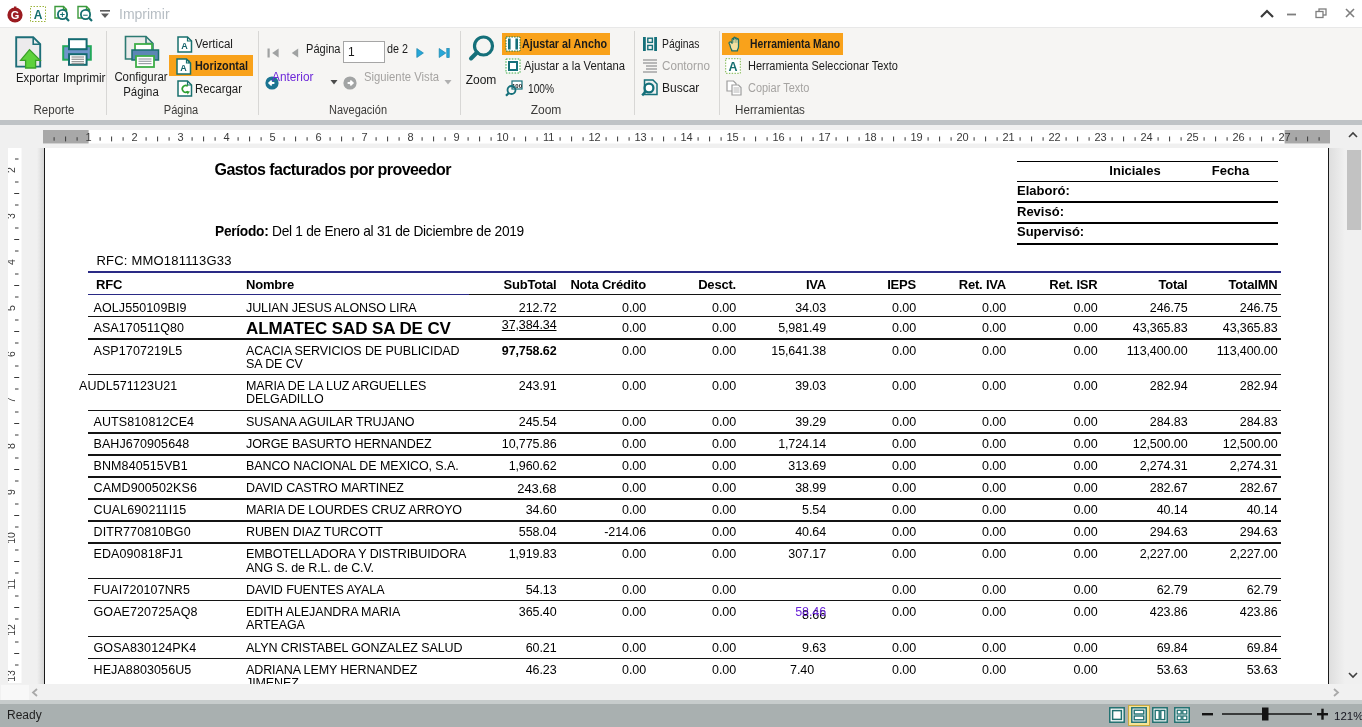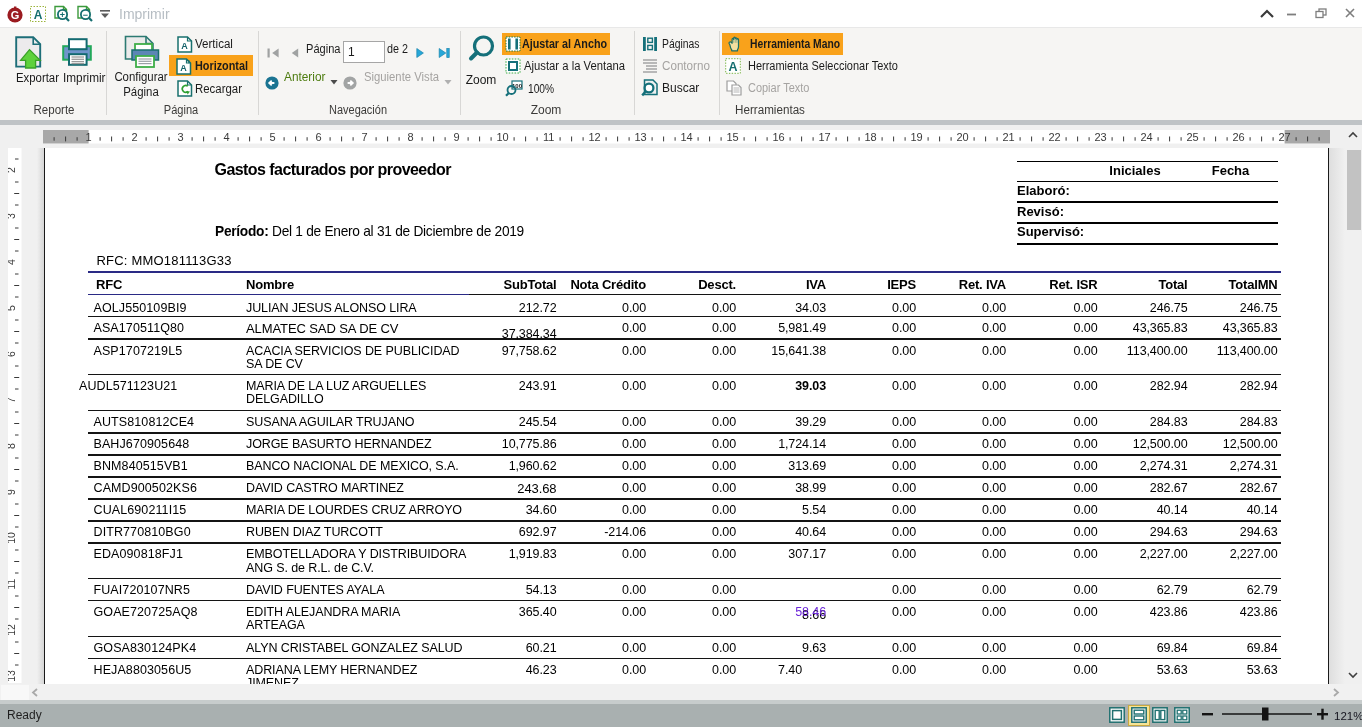--- a/index.html
+++ b/index.html
@@ -121,21 +121,21 @@
 <div class="tx" style="left:387px;top:42px;font-size:12px;color:#1b1b1b;font-weight:400;line-height:15px;display:inline-block;transform:scaleX(0.897);transform-origin:0 50%;">de 2</div>
 <svg class="abs" style="left:415.5px;top:47.5px" width="34" height="10" viewBox="0 0 34 10">
 <path d="M0.8 0.5 L0.8 9.5 L7.4 5 Z" fill="#27a7d8" stroke="#1a85ae" stroke-width="0.7"></path>
 <path d="M23.2 0.5 L23.2 9.5 L29.8 5 Z" fill="#27a7d8" stroke="#1a85ae" stroke-width="0.7"></path>
 <rect x="30.8" y="0.5" width="2.4" height="9" fill="#27a7d8" stroke="#1a85ae" stroke-width="0.7"></rect>
 </svg>
 <svg class="abs" style="left:264.5px;top:76px" width="14" height="14" viewBox="0 0 14 14">
 <circle cx="7" cy="7" r="6.6" fill="#1b7492"></circle>
 <path d="M9.4 7 L4.5 7 M6.7 4.6 L4.2 7 L6.7 9.4" fill="none" stroke="#fff" stroke-width="1.8"></path>
 </svg>
-<div class="tx" style="left:284px;top:70px;font-size:12px;color:#4d7c0f;font-weight:400;line-height:15px;display:inline-block;transform:scaleX(0.985);transform-origin:0 50%;">Anterior</div>
+<div class="tx" style="left:272px;top:70px;font-size:12px;color:#6d28d9;font-weight:400;line-height:15px;display:inline-block;transform:scaleX(0.985);transform-origin:0 50%;">Anterior</div>
 <svg class="abs" style="left:330px;top:79px" width="8" height="6" viewBox="0 0 8 6">
     <path d="M0.5 1 L7.5 1 L4 5.5 Z" fill="#4b4b4b"></path>
   </svg>
 <svg class="abs" style="left:342.5px;top:76px" width="14" height="14" viewBox="0 0 14 14">
 <circle cx="7" cy="7" r="6.6" fill="#a2a4a4"></circle>
 <path d="M4.6 7 L9.5 7 M7.3 4.6 L9.8 7 L7.3 9.4" fill="none" stroke="#fff" stroke-width="1.8"></path>
 </svg>
 <div class="tx" style="left:364px;top:70px;font-size:12px;color:#a5a3a1;font-weight:400;line-height:15px;display:inline-block;transform:scaleX(0.94);transform-origin:0 50%;">Siguiente Vista</div>
 <svg class="abs" style="left:444px;top:79px" width="8" height="6" viewBox="0 0 8 6">
     <path d="M0.5 1 L7.5 1 L4 5.5 Z" fill="#b0b0b0"></path>
@@ -433,49 +433,49 @@
 <div class="tx" style="right:805.5px;top:300.79999999999995px;font-size:12.5px;color:#000;font-weight:400;line-height:15.5px;letter-spacing:-0.1px;">212.72</div>
 <div class="tx" style="right:716px;top:300.79999999999995px;font-size:12.5px;color:#000;font-weight:400;line-height:15.5px;letter-spacing:-0.1px;">0.00</div>
 <div class="tx" style="right:626px;top:300.79999999999995px;font-size:12.5px;color:#000;font-weight:400;line-height:15.5px;letter-spacing:-0.1px;">0.00</div>
 <div class="tx" style="right:536px;top:300.79999999999995px;font-size:12.5px;color:#000;font-weight:400;line-height:15.5px;letter-spacing:-0.1px;">34.03</div>
 <div class="tx" style="right:446px;top:300.79999999999995px;font-size:12.5px;color:#000;font-weight:400;line-height:15.5px;letter-spacing:-0.1px;">0.00</div>
 <div class="tx" style="right:356px;top:300.79999999999995px;font-size:12.5px;color:#000;font-weight:400;line-height:15.5px;letter-spacing:-0.1px;">0.00</div>
 <div class="tx" style="right:264.5px;top:300.79999999999995px;font-size:12.5px;color:#000;font-weight:400;line-height:15.5px;letter-spacing:-0.1px;">0.00</div>
 <div class="tx" style="right:174.5px;top:300.79999999999995px;font-size:12.5px;color:#000;font-weight:400;line-height:15.5px;letter-spacing:-0.1px;">246.75</div>
 <div class="tx" style="right:84.5px;top:300.79999999999995px;font-size:12.5px;color:#000;font-weight:400;line-height:15.5px;letter-spacing:-0.1px;">246.75</div>
 <div class="tx" style="left:93.5px;top:321.29999999999995px;font-size:12.5px;color:#000;font-weight:400;line-height:15.5px;letter-spacing:+0.1px;">ASA170511Q80</div>
-<div class="tx" style="left:246px;top:321.29999999999995px;font-size:13px;color:#000;font-weight:400;line-height:15.5px;letter-spacing:-0.1px;">ALMATEC SAD SA DE CV</div>
-<div class="tx" style="right:805.5px;top:327px;font-size:12.5px;color:#000;font-weight:400;line-height:15.5px;letter-spacing:-0.1px;">37,384.34</div>
+<div class="tx" style="left:246px;top:321.29999999999995px;font-size:17px;color:#000;font-weight:700;line-height:15.5px;letter-spacing:-0.1px;">ALMATEC SAD SA DE CV</div>
+<div class="tx" style="right:805.5px;top:318px;font-size:12.5px;color:#000;font-weight:400;line-height:15.5px;letter-spacing:-0.1px;text-decoration:underline;">37,384.34</div>
 <div class="tx" style="right:716px;top:321.29999999999995px;font-size:12.5px;color:#000;font-weight:400;line-height:15.5px;letter-spacing:-0.1px;">0.00</div>
 <div class="tx" style="right:626px;top:321.29999999999995px;font-size:12.5px;color:#000;font-weight:400;line-height:15.5px;letter-spacing:-0.1px;">0.00</div>
 <div class="tx" style="right:536px;top:321.29999999999995px;font-size:12.5px;color:#000;font-weight:400;line-height:15.5px;letter-spacing:-0.1px;">5,981.49</div>
 <div class="tx" style="right:446px;top:321.29999999999995px;font-size:12.5px;color:#000;font-weight:400;line-height:15.5px;letter-spacing:-0.1px;">0.00</div>
 <div class="tx" style="right:356px;top:321.29999999999995px;font-size:12.5px;color:#000;font-weight:400;line-height:15.5px;letter-spacing:-0.1px;">0.00</div>
 <div class="tx" style="right:264.5px;top:321.29999999999995px;font-size:12.5px;color:#000;font-weight:400;line-height:15.5px;letter-spacing:-0.1px;">0.00</div>
 <div class="tx" style="right:174.5px;top:321.29999999999995px;font-size:12.5px;color:#000;font-weight:400;line-height:15.5px;letter-spacing:-0.1px;">43,365.83</div>
 <div class="tx" style="right:84.5px;top:321.29999999999995px;font-size:12.5px;color:#000;font-weight:400;line-height:15.5px;letter-spacing:-0.1px;">43,365.83</div>
 <div class="tx" style="left:93.5px;top:343.79999999999995px;font-size:12.5px;color:#000;font-weight:400;line-height:15.5px;letter-spacing:+0.1px;">ASP1707219L5</div>
 <div class="tx" style="left:246px;top:343.79999999999995px;font-size:12.5px;color:#000;font-weight:400;line-height:15.5px;letter-spacing:-0.1px;">ACACIA SERVICIOS DE PUBLICIDAD</div>
 <div class="tx" style="left:246px;top:356.99999999999994px;font-size:12.5px;color:#000;font-weight:400;line-height:15.5px;letter-spacing:-0.1px;">SA DE CV</div>
-<div class="tx" style="right:805.5px;top:343.79999999999995px;font-size:12.5px;color:#000;font-weight:400;line-height:15.5px;letter-spacing:-0.1px;text-align:right;">97,758.62</div>
+<div class="tx" style="right:805.5px;top:343.79999999999995px;font-size:12.5px;color:#000;font-weight:700;line-height:15.5px;letter-spacing:-0.1px;text-align:right;">97,758.62</div>
 <div class="tx" style="right:716px;top:343.79999999999995px;font-size:12.5px;color:#000;font-weight:400;line-height:15.5px;letter-spacing:-0.1px;">0.00</div>
 <div class="tx" style="right:626px;top:343.79999999999995px;font-size:12.5px;color:#000;font-weight:400;line-height:15.5px;letter-spacing:-0.1px;">0.00</div>
 <div class="tx" style="right:536px;top:343.79999999999995px;font-size:12.5px;color:#000;font-weight:400;line-height:15.5px;letter-spacing:-0.1px;">15,641.38</div>
 <div class="tx" style="right:446px;top:343.79999999999995px;font-size:12.5px;color:#000;font-weight:400;line-height:15.5px;letter-spacing:-0.1px;">0.00</div>
 <div class="tx" style="right:356px;top:343.79999999999995px;font-size:12.5px;color:#000;font-weight:400;line-height:15.5px;letter-spacing:-0.1px;">0.00</div>
 <div class="tx" style="right:264.5px;top:343.79999999999995px;font-size:12.5px;color:#000;font-weight:400;line-height:15.5px;letter-spacing:-0.1px;">0.00</div>
 <div class="tx" style="right:174.5px;top:343.79999999999995px;font-size:12.5px;color:#000;font-weight:400;line-height:15.5px;letter-spacing:-0.1px;">113,400.00</div>
 <div class="tx" style="right:84.5px;top:343.79999999999995px;font-size:12.5px;color:#000;font-weight:400;line-height:15.5px;letter-spacing:-0.1px;">113,400.00</div>
 <div class="tx" style="left:79px;top:379.0px;font-size:12.5px;color:#000;font-weight:400;line-height:15.5px;letter-spacing:+0.1px;">AUDL571123U21</div>
 <div class="tx" style="left:246px;top:379.0px;font-size:12.5px;color:#000;font-weight:400;line-height:15.5px;letter-spacing:-0.1px;">MARIA DE LA LUZ ARGUELLES</div>
 <div class="tx" style="left:246px;top:392.2px;font-size:12.5px;color:#000;font-weight:400;line-height:15.5px;letter-spacing:-0.1px;">DELGADILLO</div>
 <div class="tx" style="right:805.5px;top:379.0px;font-size:12.5px;color:#000;font-weight:400;line-height:15.5px;letter-spacing:-0.1px;">243.91</div>
 <div class="tx" style="right:716px;top:379.0px;font-size:12.5px;color:#000;font-weight:400;line-height:15.5px;letter-spacing:-0.1px;">0.00</div>
 <div class="tx" style="right:626px;top:379.0px;font-size:12.5px;color:#000;font-weight:400;line-height:15.5px;letter-spacing:-0.1px;">0.00</div>
-<div class="tx" style="right:536px;top:379.0px;font-size:12.5px;color:#000;font-weight:700;line-height:15.5px;letter-spacing:-0.1px;">39.03</div>
+<div class="tx" style="right:536px;top:379.0px;font-size:12.5px;color:#000;font-weight:400;line-height:15.5px;letter-spacing:-0.1px;">39.03</div>
 <div class="tx" style="right:446px;top:379.0px;font-size:12.5px;color:#000;font-weight:400;line-height:15.5px;letter-spacing:-0.1px;">0.00</div>
 <div class="tx" style="right:356px;top:379.0px;font-size:12.5px;color:#000;font-weight:400;line-height:15.5px;letter-spacing:-0.1px;">0.00</div>
 <div class="tx" style="right:264.5px;top:379.0px;font-size:12.5px;color:#000;font-weight:400;line-height:15.5px;letter-spacing:-0.1px;">0.00</div>
 <div class="tx" style="right:174.5px;top:379.0px;font-size:12.5px;color:#000;font-weight:400;line-height:15.5px;letter-spacing:-0.1px;">282.94</div>
 <div class="tx" style="right:84.5px;top:379.0px;font-size:12.5px;color:#000;font-weight:400;line-height:15.5px;letter-spacing:-0.1px;">282.94</div>
 <div class="tx" style="left:93.5px;top:415.29999999999995px;font-size:12.5px;color:#000;font-weight:400;line-height:15.5px;letter-spacing:+0.1px;">AUTS810812CE4</div>
 <div class="tx" style="left:246px;top:415.29999999999995px;font-size:12.5px;color:#000;font-weight:400;line-height:15.5px;letter-spacing:-0.1px;">SUSANA AGUILAR TRUJANO</div>
 <div class="tx" style="right:805.5px;top:415.29999999999995px;font-size:12.5px;color:#000;font-weight:400;line-height:15.5px;letter-spacing:-0.1px;">245.54</div>
 <div class="tx" style="right:716px;top:415.29999999999995px;font-size:12.5px;color:#000;font-weight:400;line-height:15.5px;letter-spacing:-0.1px;">0.00</div>
 <div class="tx" style="right:626px;top:415.29999999999995px;font-size:12.5px;color:#000;font-weight:400;line-height:15.5px;letter-spacing:-0.1px;">0.00</div>
@@ -524,21 +524,21 @@
 <div class="tx" style="right:716px;top:503.4px;font-size:12.5px;color:#000;font-weight:400;line-height:15.5px;letter-spacing:-0.1px;">0.00</div>
 <div class="tx" style="right:626px;top:503.4px;font-size:12.5px;color:#000;font-weight:400;line-height:15.5px;letter-spacing:-0.1px;">0.00</div>
 <div class="tx" style="right:536px;top:503.4px;font-size:12.5px;color:#000;font-weight:400;line-height:15.5px;letter-spacing:-0.1px;">5.54</div>
 <div class="tx" style="right:446px;top:503.4px;font-size:12.5px;color:#000;font-weight:400;line-height:15.5px;letter-spacing:-0.1px;">0.00</div>
 <div class="tx" style="right:356px;top:503.4px;font-size:12.5px;color:#000;font-weight:400;line-height:15.5px;letter-spacing:-0.1px;">0.00</div>
 <div class="tx" style="right:264.5px;top:503.4px;font-size:12.5px;color:#000;font-weight:400;line-height:15.5px;letter-spacing:-0.1px;">0.00</div>
 <div class="tx" style="right:174.5px;top:503.4px;font-size:12.5px;color:#000;font-weight:400;line-height:15.5px;letter-spacing:-0.1px;">40.14</div>
 <div class="tx" style="right:84.5px;top:503.4px;font-size:12.5px;color:#000;font-weight:400;line-height:15.5px;letter-spacing:-0.1px;">40.14</div>
 <div class="tx" style="left:93.5px;top:525.4px;font-size:12.5px;color:#000;font-weight:400;line-height:15.5px;letter-spacing:+0.1px;">DITR770810BG0</div>
 <div class="tx" style="left:246px;top:525.4px;font-size:12.5px;color:#000;font-weight:400;line-height:15.5px;letter-spacing:-0.1px;">RUBEN DIAZ TURCOTT</div>
-<div class="tx" style="right:805.5px;top:525.4px;font-size:12.5px;color:#000;font-weight:400;line-height:15.5px;letter-spacing:-0.1px;">692.97</div>
+<div class="tx" style="right:805.5px;top:525.4px;font-size:12.5px;color:#000;font-weight:400;line-height:15.5px;letter-spacing:-0.1px;">558.04</div>
 <div class="tx" style="right:716px;top:525.4px;font-size:12.5px;color:#000;font-weight:400;line-height:15.5px;letter-spacing:-0.1px;">-214.06</div>
 <div class="tx" style="right:626px;top:525.4px;font-size:12.5px;color:#000;font-weight:400;line-height:15.5px;letter-spacing:-0.1px;">0.00</div>
 <div class="tx" style="right:536px;top:525.4px;font-size:12.5px;color:#000;font-weight:400;line-height:15.5px;letter-spacing:-0.1px;">40.64</div>
 <div class="tx" style="right:446px;top:525.4px;font-size:12.5px;color:#000;font-weight:400;line-height:15.5px;letter-spacing:-0.1px;">0.00</div>
 <div class="tx" style="right:356px;top:525.4px;font-size:12.5px;color:#000;font-weight:400;line-height:15.5px;letter-spacing:-0.1px;">0.00</div>
 <div class="tx" style="right:264.5px;top:525.4px;font-size:12.5px;color:#000;font-weight:400;line-height:15.5px;letter-spacing:-0.1px;">0.00</div>
 <div class="tx" style="right:174.5px;top:525.4px;font-size:12.5px;color:#000;font-weight:400;line-height:15.5px;letter-spacing:-0.1px;">294.63</div>
 <div class="tx" style="right:84.5px;top:525.4px;font-size:12.5px;color:#000;font-weight:400;line-height:15.5px;letter-spacing:-0.1px;">294.63</div>
 <div class="tx" style="left:93.5px;top:547.4px;font-size:12.5px;color:#000;font-weight:400;line-height:15.5px;letter-spacing:+0.1px;">EDA090818FJ1</div>
 <div class="tx" style="left:246px;top:547.4px;font-size:12.5px;color:#000;font-weight:400;line-height:15.5px;letter-spacing:-0.1px;">EMBOTELLADORA Y DISTRIBUIDORA</div>
@@ -585,21 +585,21 @@
 <div class="tx" style="right:356px;top:640.9px;font-size:12.5px;color:#000;font-weight:400;line-height:15.5px;letter-spacing:-0.1px;">0.00</div>
 <div class="tx" style="right:264.5px;top:640.9px;font-size:12.5px;color:#000;font-weight:400;line-height:15.5px;letter-spacing:-0.1px;">0.00</div>
 <div class="tx" style="right:174.5px;top:640.9px;font-size:12.5px;color:#000;font-weight:400;line-height:15.5px;letter-spacing:-0.1px;">69.84</div>
 <div class="tx" style="right:84.5px;top:640.9px;font-size:12.5px;color:#000;font-weight:400;line-height:15.5px;letter-spacing:-0.1px;">69.84</div>
 <div class="tx" style="left:93.5px;top:662.9px;font-size:12.5px;color:#000;font-weight:400;line-height:15.5px;letter-spacing:+0.1px;">HEJA8803056U5</div>
 <div class="tx" style="left:246px;top:662.9px;font-size:12.5px;color:#000;font-weight:400;line-height:15.5px;letter-spacing:-0.1px;">ADRIANA LEMY HERNANDEZ</div>
 <div class="tx" style="left:246px;top:676.1px;font-size:12.5px;color:#000;font-weight:400;line-height:15.5px;letter-spacing:-0.1px;">JIMENEZ</div>
 <div class="tx" style="right:805.5px;top:662.9px;font-size:12.5px;color:#000;font-weight:400;line-height:15.5px;letter-spacing:-0.1px;">46.23</div>
 <div class="tx" style="right:716px;top:662.9px;font-size:12.5px;color:#000;font-weight:400;line-height:15.5px;letter-spacing:-0.1px;">0.00</div>
 <div class="tx" style="right:626px;top:662.9px;font-size:12.5px;color:#000;font-weight:400;line-height:15.5px;letter-spacing:-0.1px;">0.00</div>
-<div class="tx" style="right:560px;top:662.9px;font-size:12.5px;color:#000;font-weight:400;line-height:15.5px;letter-spacing:-0.1px;">7.40</div>
+<div class="tx" style="right:548px;top:662.9px;font-size:12.5px;color:#000;font-weight:400;line-height:15.5px;letter-spacing:-0.1px;">7.40</div>
 <div class="tx" style="right:446px;top:662.9px;font-size:12.5px;color:#000;font-weight:400;line-height:15.5px;letter-spacing:-0.1px;">0.00</div>
 <div class="tx" style="right:356px;top:662.9px;font-size:12.5px;color:#000;font-weight:400;line-height:15.5px;letter-spacing:-0.1px;">0.00</div>
 <div class="tx" style="right:264.5px;top:662.9px;font-size:12.5px;color:#000;font-weight:400;line-height:15.5px;letter-spacing:-0.1px;">0.00</div>
 <div class="tx" style="right:174.5px;top:662.9px;font-size:12.5px;color:#000;font-weight:400;line-height:15.5px;letter-spacing:-0.1px;">53.63</div>
 <div class="tx" style="right:84.5px;top:662.9px;font-size:12.5px;color:#000;font-weight:400;line-height:15.5px;letter-spacing:-0.1px;">53.63</div>
 <div class="abs" style="left:0px;top:683.5px;width:1344px;height:1px;background:#f0f0f0;"></div>
 <div class="abs" style="left:0px;top:684px;width:1362px;height:16px;background:#f1f1f1;"></div>
 <div class="abs" style="left:1px;top:684.5px;width:28px;height:15px;background:#f8f8f8;"></div>
 <svg class="abs" style="left:30px;top:687px" width="10" height="11" viewBox="0 0 10 11">
     <path d="M7 2 L3 5.5 L7 9" fill="none" stroke="#a9a9a9" stroke-width="1.8"></path>

